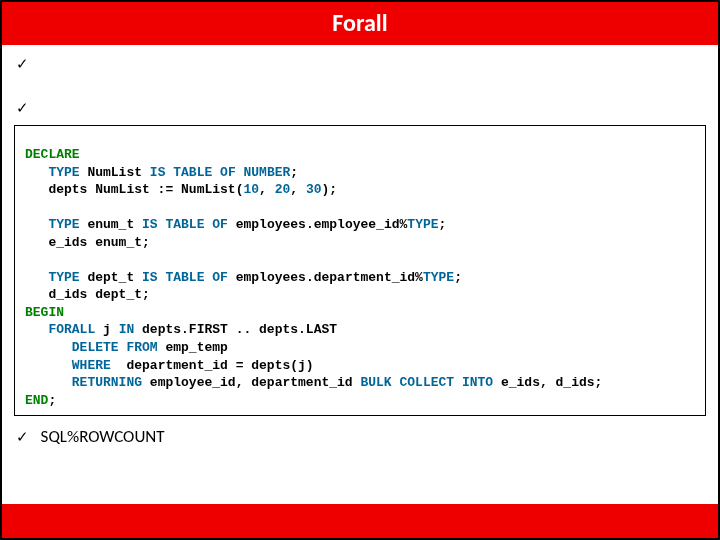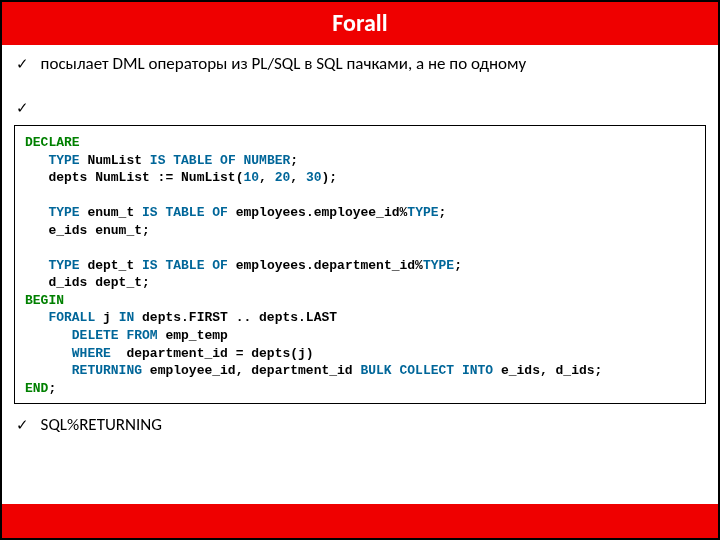--- a/index.html
+++ b/index.html
@@ -31,21 +31,21 @@
     color: #000;
   }
   .check {
     margin-right: 12px;
     font-size: 15px;
     line-height: 22px;
   }
   .codebox {
     margin: 0 12px 8px 12px;
     border: 1.5px solid #000;
-    padding: 8px 10px 6px 10px;
+    padding: 20px 10px 6px 10px;
     font-family: "Courier New", monospace;
     font-size: 13px;
     line-height: 1.35;
     font-weight: bold;
     white-space: pre;
     color: #000;
   }
   .kw  { color: #006699; }
   .gr  { color: #008000; }
   .footer {
@@ -57,21 +57,20 @@
 </style>
 </head>
 <body>
 
 <div class="header">Forall</div>
 
 <div class="content">
 
   <div class="bullet-row">
     <span class="check">✓</span>
-    <span>посылает DML операторы из PL/SQL в SQL пачками, а не по одному</span>
   </div>
 
   <div class="bullet-row" style="padding-top:12px;padding-bottom:6px;">
     <span class="check">✓</span>
   </div>
 
   <div class="codebox"><span class="gr">DECLARE</span>
 <span class="kw">   TYPE</span><span> NumList </span><span class="kw">IS</span><span> </span><span class="kw">TABLE</span><span> </span><span class="kw">OF</span><span> </span><span class="kw">NUMBER</span><span>;</span>
 <span>   depts NumList := NumList(</span><span class="kw">10</span><span>, </span><span class="kw">20</span><span>, </span><span class="kw">30</span><span>);</span>
 
@@ -82,18 +81,18 @@
 <span>   d_ids dept_t;</span>
 <span class="gr">BEGIN</span>
 <span class="kw">   FORALL</span><span> j </span><span class="kw">IN</span><span> depts.FIRST .. depts.LAST</span>
 <span class="kw">      DELETE</span><span> </span><span class="kw">FROM</span><span> emp_temp</span>
 <span class="kw">      WHERE</span><span>  department_id = depts(j)</span>
 <span class="kw">      RETURNING</span><span> employee_id, department_id </span><span class="kw">BULK</span><span> </span><span class="kw">COLLECT</span><span> </span><span class="kw">INTO</span><span> e_ids, d_ids;</span>
 <span class="gr">END</span><span>;</span></div>
 
   <div class="bullet-row" style="padding-top:2px;">
     <span class="check">✓</span>
-    <span>SQL%RETURNING</span>
+    <span>SQL%ROWCOUNT</span>
   </div>
 
 </div>
 
 <div class="footer"></div>
 
 </body></html>

